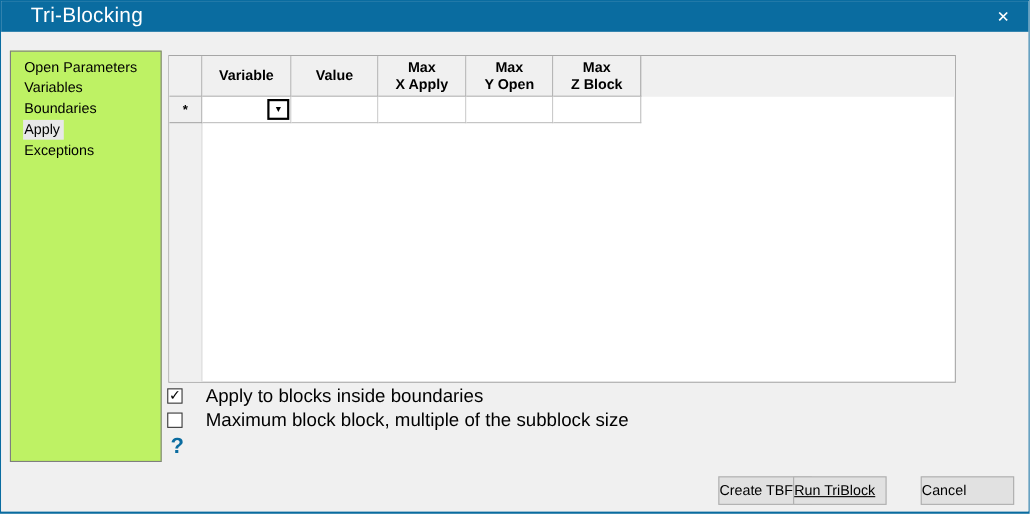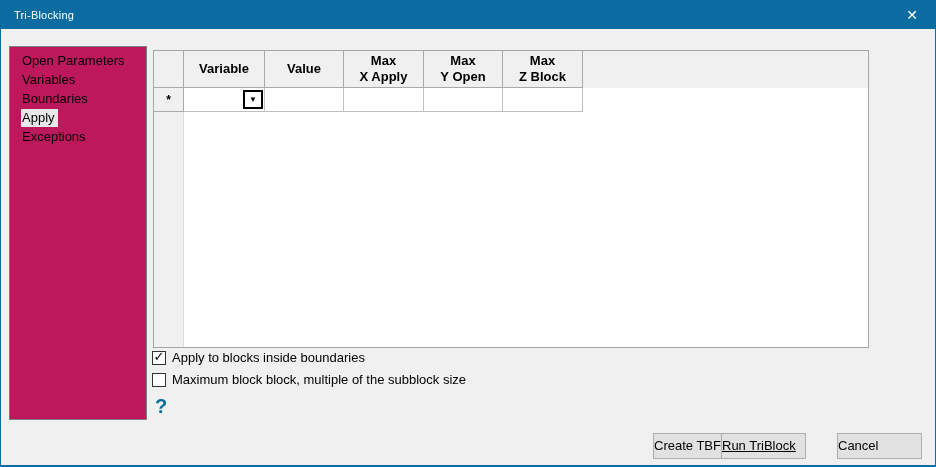--- a/index.html
+++ b/index.html
@@ -11,34 +11,34 @@
     border:1px solid #0a6ca0; border-bottom-width:2px;
     background:#f0f0f0;
     position:relative; overflow:hidden;
   }
 
   
   .titlebar {
     height:28px; background:#0a6ca0; color:#fff;
     display:flex; align-items:center;
   }
-  .titlebar .title { margin-left:13px; font-size:11px; letter-spacing:0.2px; }
+  .titlebar .title { margin-left:27px; font-size:19px; letter-spacing:0.2px; }
   .close-btn {
     margin-left:auto; width:46px; height:28px;
     display:flex; align-items:center; justify-content:center;
     color:#fff; font-size:14px; cursor:default;
   }
 
   
   .content { position:relative; height:436px; background:#f0f0f0; overflow:hidden; }
 
   
   .listbox {
     position:absolute; left:8px; top:17px; width:138px; height:374px;
-    background:#be185d; border:1px solid #7f7f7f; padding-top:4px;
+    background:#bef264; border:1px solid #7f7f7f; padding-top:4px;
   }
   .list-item { height:19px; line-height:19px; padding-left:11px; white-space:nowrap; }
   .list-item .lbl { padding:1px 3px 2px 1px; }
   .list-item.selected .lbl { background:#e8e8e8; }
 
   
   .grid {
     position:absolute; left:152px; top:21px; width:716px; height:298px;
     background:#fff; border:1px solid #a6a6a6;
   }
@@ -71,21 +71,21 @@
   }
   .combo-btn span { font-size:8px; line-height:8px; }
 
   
   .cb-row { position:absolute; left:151px; display:flex; align-items:center; }
   .cb-box {
     width:14px; height:14px; background:#fff; border:1px solid #333;
     display:flex; align-items:center; justify-content:center; flex:0 0 auto;
   }
   .cb-box .mark { font-size:13px; line-height:13px; margin-top:-2px; color:#000; }
-  .cb-row .cb-label { margin-left:6px; font-size:13px; white-space:nowrap; }
+  .cb-row .cb-label { margin-left:21px; font-size:17px; white-space:nowrap; }
 
   
   .help-btn {
     position:absolute; left:154px; top:366px;
     color:#0a6ca0; font-weight:bold; font-size:20px; cursor:default;
   }
 
   
   .btn {
     position:absolute; top:404px; width:85px; height:26px;

